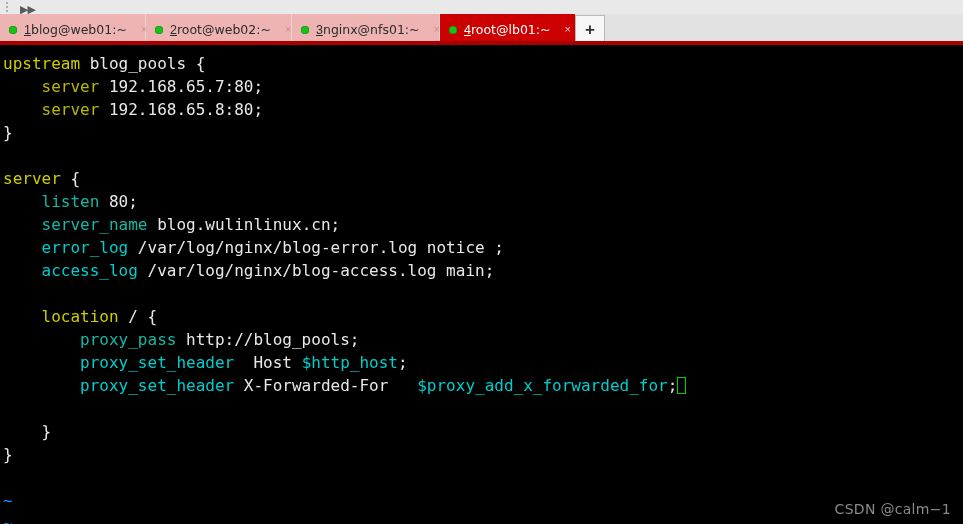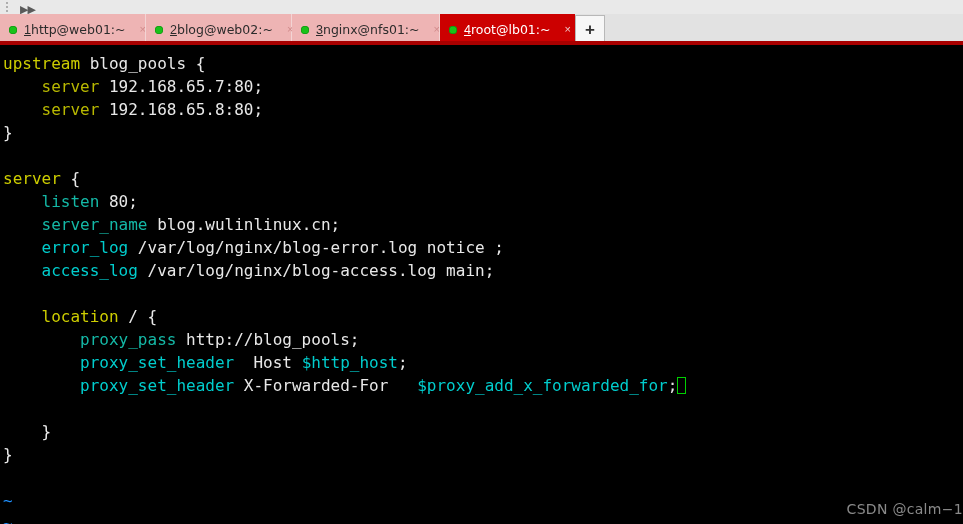--- a/index.html
+++ b/index.html
@@ -104,21 +104,21 @@
   .plain   { color:#e8e8e8; }
   .brace   { color:#ececec; }
   .tilde   { color:#1e90ff; }
   .cursor  {
     display:inline-block; width:9px; height:17px;
     border:1.5px solid #00d000; vertical-align:-3px;
     background:transparent;
   }
 
   .watermark {
-    position:absolute; right:0; bottom:7px;
+    position:absolute; right:12px; bottom:7px;
     color:#8a8a8a; font-size:14px;
     font-family:"DejaVu Sans", sans-serif;
     letter-spacing:0.3px;
   }
 </style>
 </head>
 <body>
 
 <div id="app">
 
@@ -129,28 +129,28 @@
         <i></i>
     </div>
     <div class="toolbar-icon">▶▶</div>
   </div>
 
   <div class="tabbar">
 
     <div class="tab inactive w1">
       <span class="dot"></span>
       <span class="num">1</span>
-      <span class="label"> http@web01:~</span>
+      <span class="label"> blog@web01:~</span>
       <span class="close">×</span>
     </div>
 
     <div class="tab inactive w2">
       <span class="dot"></span>
       <span class="num">2</span>
-      <span class="label"> blog@web02:~</span>
+      <span class="label"> root@web02:~</span>
       <span class="close">×</span>
     </div>
 
     <div class="tab inactive w3">
       <span class="dot"></span>
       <span class="num">3</span>
       <span class="label"> nginx@nfs01:~</span>
       <span class="close">×</span>
     </div>
 

